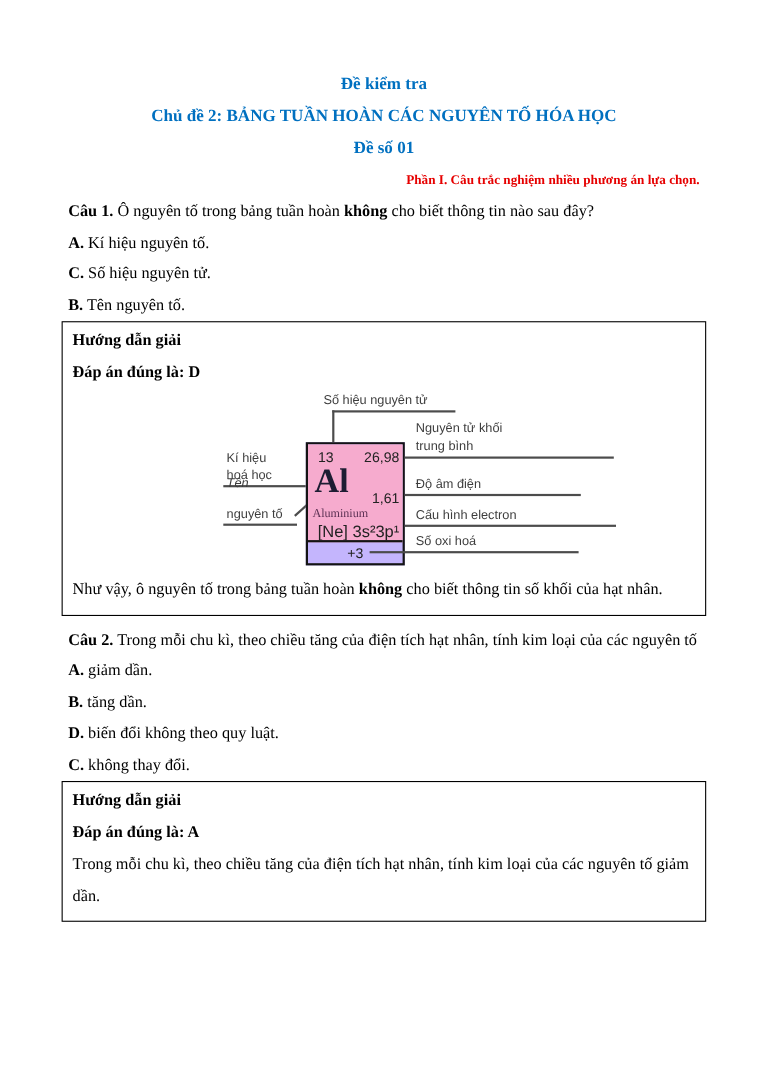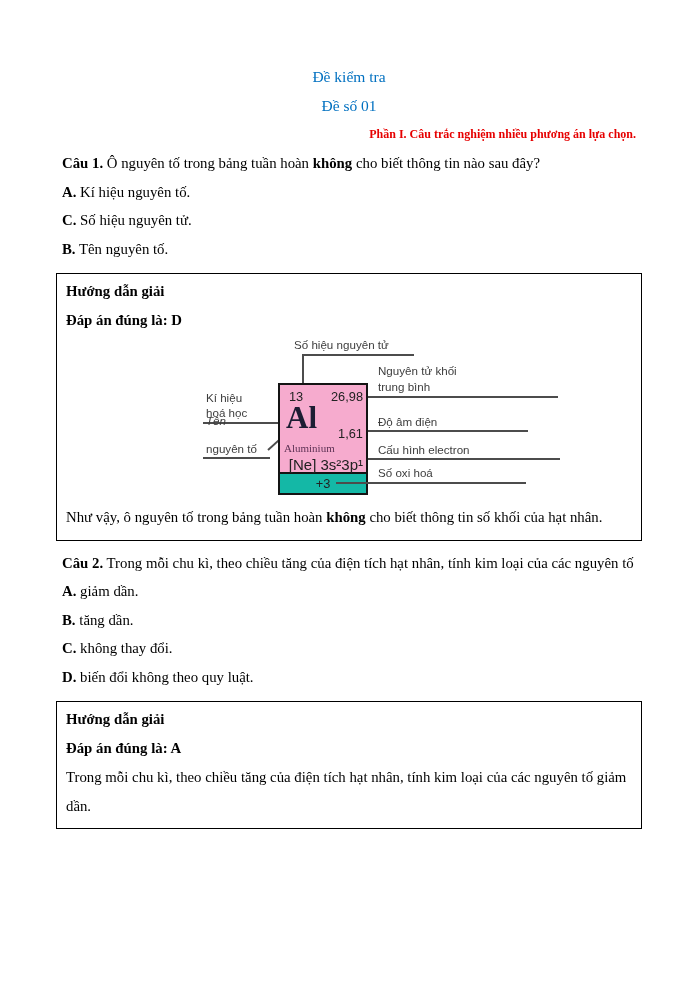--- a/index.html
+++ b/index.html
@@ -3,53 +3,54 @@
 <meta charset="utf-8">
 <style>
   :root { --blue:#0070c0; --red:#e60000; --pink:#f6abce; }
   * { margin:0; padding:0; box-sizing:content-box; }
   body { background:#fff; }
   .page {
     position:relative; width:694px; height:982px; background:#fff;
     font-family:"Liberation Serif", serif; font-size:14.8px; color:#000;
     padding:62px 58px 0 62px; box-sizing:border-box; overflow:hidden;
   }
-  .title-line { text-align:center; color:var(--blue); font-weight:normal; font-size:15.5px; line-height:29px; }
+  .title-line { text-align:center; color:var(--blue); font-weight:bold; font-size:15.5px; line-height:29px; }
   .section-line { color:var(--red); font-weight:bold; font-size:12px; line-height:29px;text-align:right; }
   .line { line-height:28.5px; }
-  .solution-box { border:1px solid #000; margin:10px -6px 8px -6px; padding:3px 12px 8px 9px; }
+  .solution-box { border:1px solid #000; margin:0 -6px 8px -6px; padding:3px 12px 8px 9px; }
   .sol-head { font-weight:bold; line-height:29px; }
   
   .ecard { position:relative; height:160px; margin:2px 0 6px 0;
            font-family:"Liberation Sans", sans-serif; }
   .dlab { position:absolute; font-size:11.6px; line-height:15px; color:#3d3d3d; white-space:nowrap;text-align:right; }
   .cl  { position:absolute; background:#4c4c4c; height:2px; }
   .clv { position:absolute; background:#4c4c4c; width:2px; }
   .cell { position:absolute; left:212px; top:46px; width:90px; height:112px;
-          border:2px solid #141414; box-sizing:border-box; background:#14b8a6; }
+          border:2px solid #141414; box-sizing:border-box; background:#c4b5fd; }
   .cell-pink { position:absolute; left:0; right:0; top:0; bottom:19px;
                background:var(--pink); border-bottom:2px solid #141414; box-sizing:border-box; }
   .cv { position:absolute; color:#222; font-size:12.8px; white-space:nowrap; }
   .v-num  { left:9px;  top:4px; }
   .v-mass { right:3px; top:4px; }
   .v-sym  { left:6px;  top:16px; font-size:31px; line-height:33px; font-weight:bold; color:#1d1d33;
             font-family:Liberation Serif, serif; }
   .v-en   { right:3px; top:41px; }
   .v-name { left:4px;  top:57px; font-size:11px; font-family:"Liberation Serif", serif; color:#5d3154; }
   .v-cfg  { right:3px; top:71px; font-size:15px; }
   .v-ox   { left:0; right:0; bottom:2px; text-align:center; }
   .diag { position:absolute; left:202px; top:112px; width:17px; height:2px;
           background:#4c4c4c; transform:rotate(-42deg); transform-origin:left center; }
 </style>
 </head>
 <body>
 
 <div class="page">
 
   <div class="title-line">Đề kiểm tra</div>
+  <div class="title-line">Chủ đề 2: BẢNG TUẦN HOÀN CÁC NGUYÊN TỐ HÓA HỌC</div>
   <div class="title-line">Đề số 01</div>
   <div class="section-line">Phần I. Câu trắc nghiệm nhiều phương án lựa chọn.</div>
 
   <div class="line"><b>Câu 1.</b><span> Ô nguyên tố trong bảng tuần hoàn </span><b>không</b><span> cho biết thông tin nào sau đây?</span></div>
 
   <div class="line"><b>A.</b><span> Kí hiệu nguyên tố.</span></div>
   <div class="line"><b>C.</b><span> Số hiệu nguyên tử.</span></div>
   <div class="line"><b>B.</b><span> Tên nguyên tố.</span></div>
 
   <div class="solution-box">
@@ -92,22 +93,22 @@
       <div class="cl" style="left:270px; top:145px; width:190px;"></div>
     </div>
 
     <div class="line"><span>Như vậy, ô nguyên tố trong bảng tuần hoàn </span><b>không</b><span> cho biết thông tin số khối của hạt nhân.</span></div>
   </div>
 
   <div class="line"><b>Câu 2.</b><span> Trong mỗi chu kì, theo chiều tăng của điện tích hạt nhân, tính kim loại của các nguyên tố</span></div>
 
   <div class="line"><b>A.</b><span> giảm dần.</span></div>
   <div class="line"><b>B.</b><span> tăng dần.</span></div>
+  <div class="line"><b>D.</b><span> biến đổi không theo quy luật.</span></div>
   <div class="line"><b>C.</b><span> không thay đổi.</span></div>
-  <div class="line"><b>D.</b><span> biến đổi không theo quy luật.</span></div>
 
   <div class="solution-box">
     <div class="sol-head">Hướng dẫn giải</div>
     <div class="sol-head">Đáp án đúng là: A</div>
     <div class="line">Trong mỗi chu kì, theo chiều tăng của điện tích hạt nhân, tính kim loại của các nguyên tố giảm dần.</div>
   </div>
 
 </div>
 
 </body></html>

